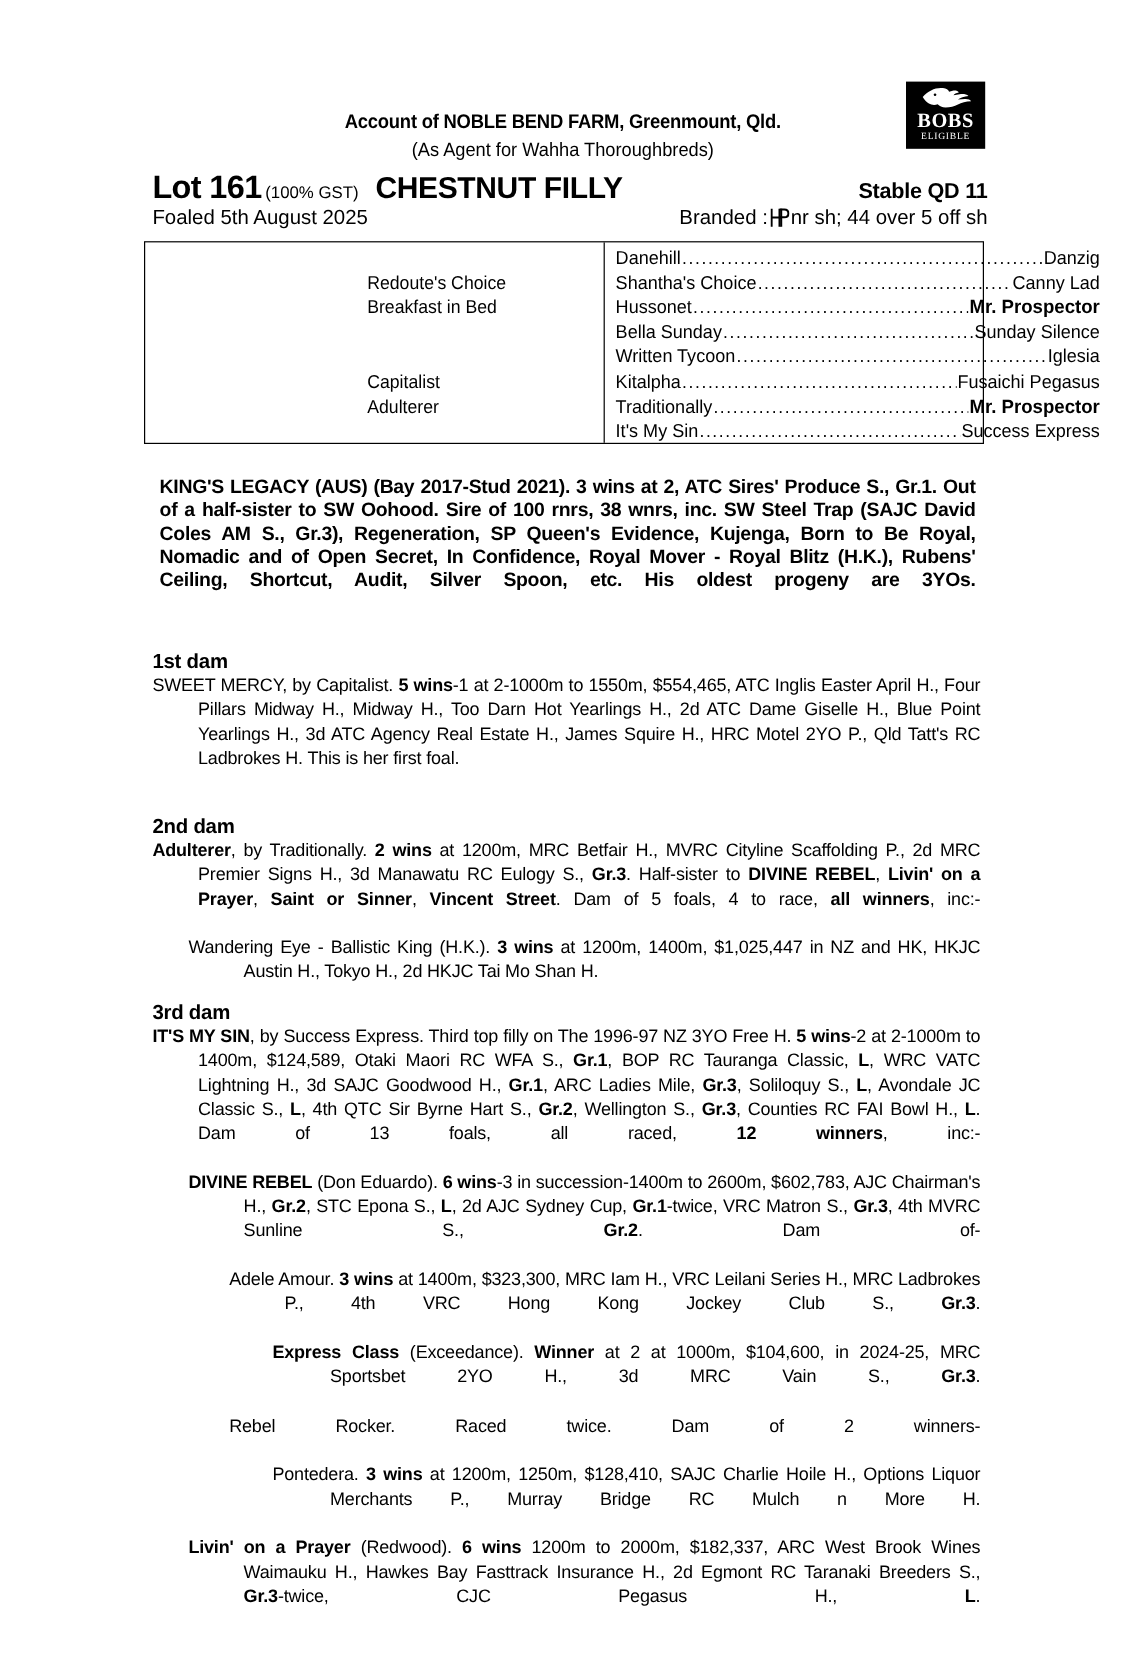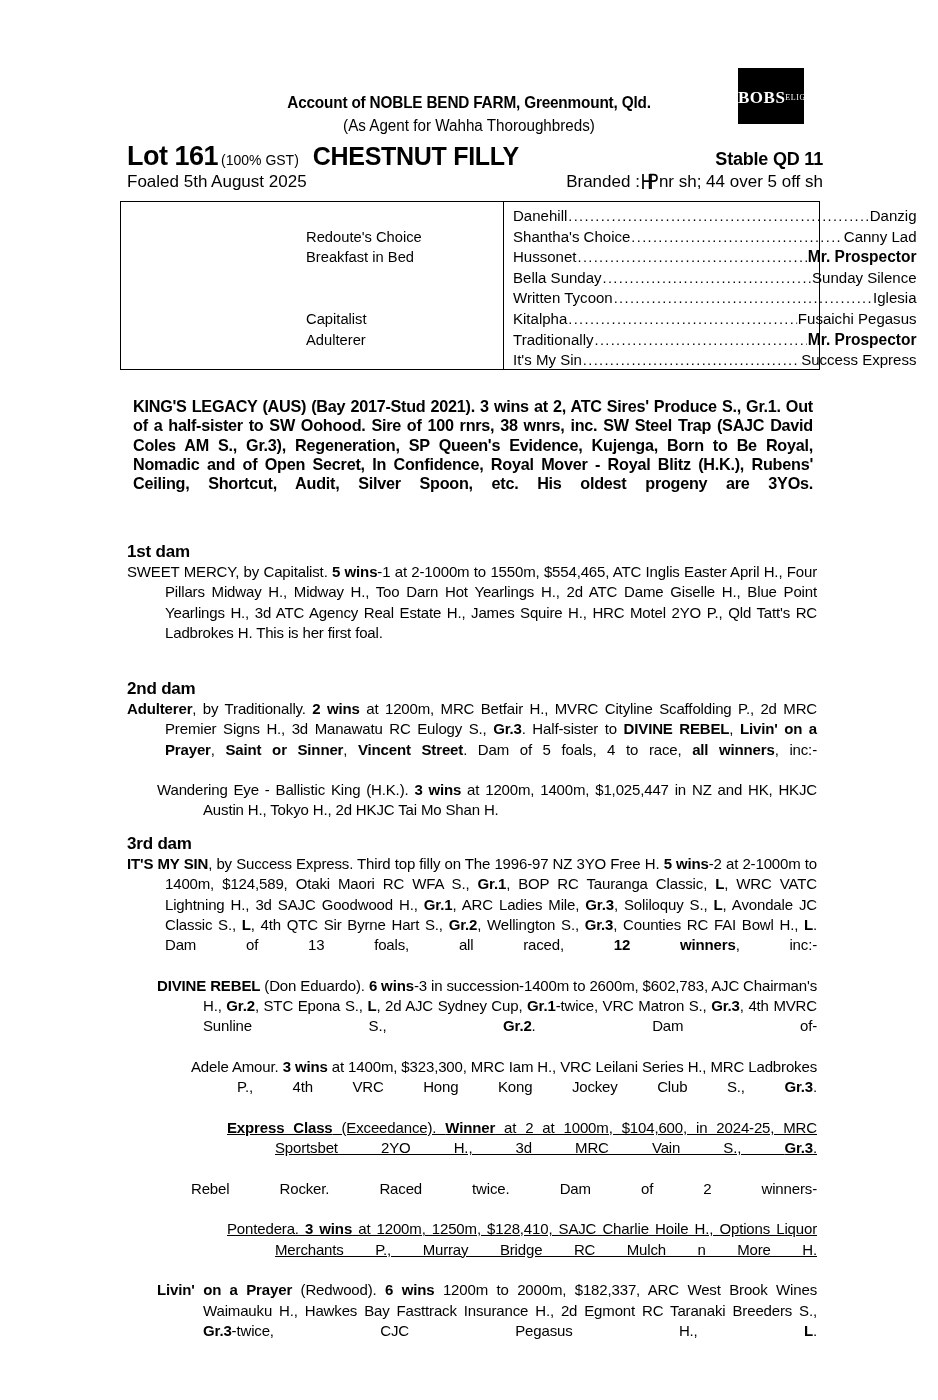--- a/index.html
+++ b/index.html
@@ -19,25 +19,25 @@
 
   .page {
     position: absolute;
     left: 0; top: 0;
     width: 938px; height: 1400px;
   }
 
   
   .bobs-logo {
     position: absolute;
-    left: 738px; top: 68px;
+    left: 755px; top: 68px;
     width: 66px; height: 56px;
     background: #000000;
     display: flex;
-    flex-direction: row;
+    flex-direction: column;
     align-items: center;
     justify-content: flex-start;
     padding-top: 3px;
   }
   .bobs-horse { width: 44px; height: 21px; display: block; }
   .bobs-word {
     color: #ffffff;
     font-family: "Liberation Serif", serif;
     font-weight: bold;
     font-size: 17px;
@@ -207,21 +207,21 @@
     letter-spacing: -0.15px;
   }
   .para::after { content: ""; display: inline-block; width: 100%; }
   .para.nohang::after { content: none; }
   b, .bd { font-weight: bold; }
 
   
   .h1 { padding-left: 38px; text-indent: -38px; }
   .h2 { padding-left: 76px; text-indent: -46px; }
   .h3 { padding-left: 110px; text-indent: -46px; }
-  .h4 { padding-left: 148px; text-indent: -48px; text-decoration: underline; }
+  .h4 { padding-left: 148px; text-indent: -48px; }
 
   #sec1 { top: 498px; }
   #sec2 { top: 635px; }
   #sec3 { top: 790px; }
 </style>
 </head>
 <body>
 
 <div class="page">
 

